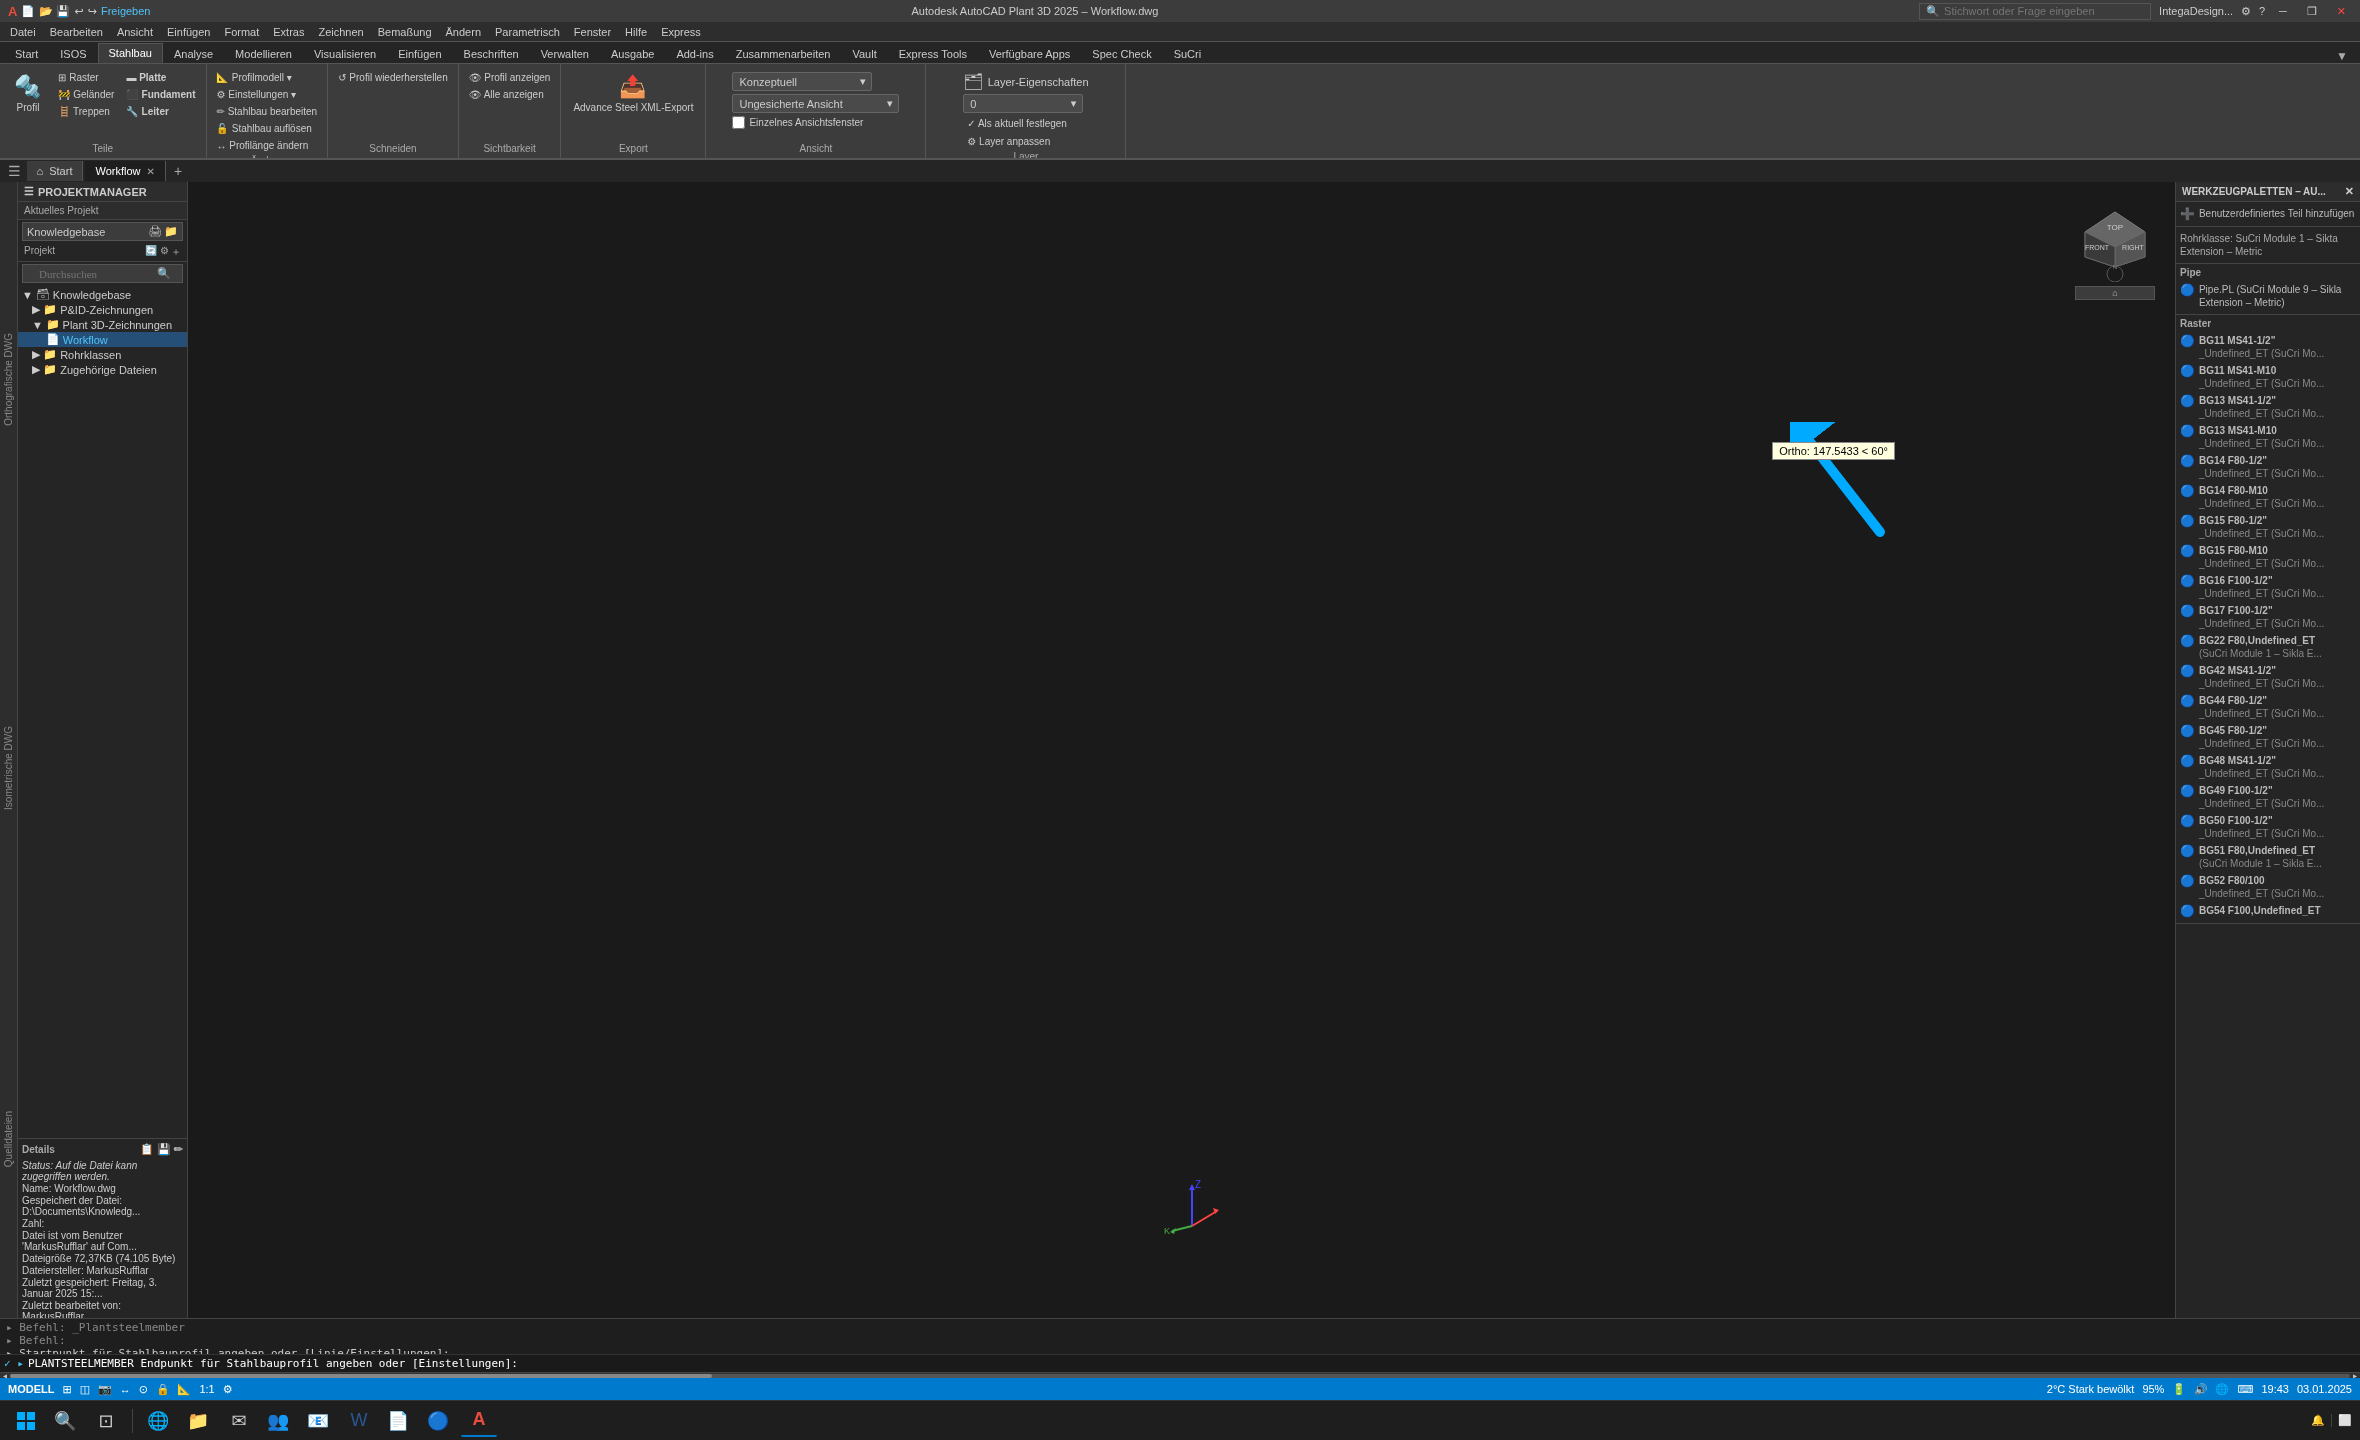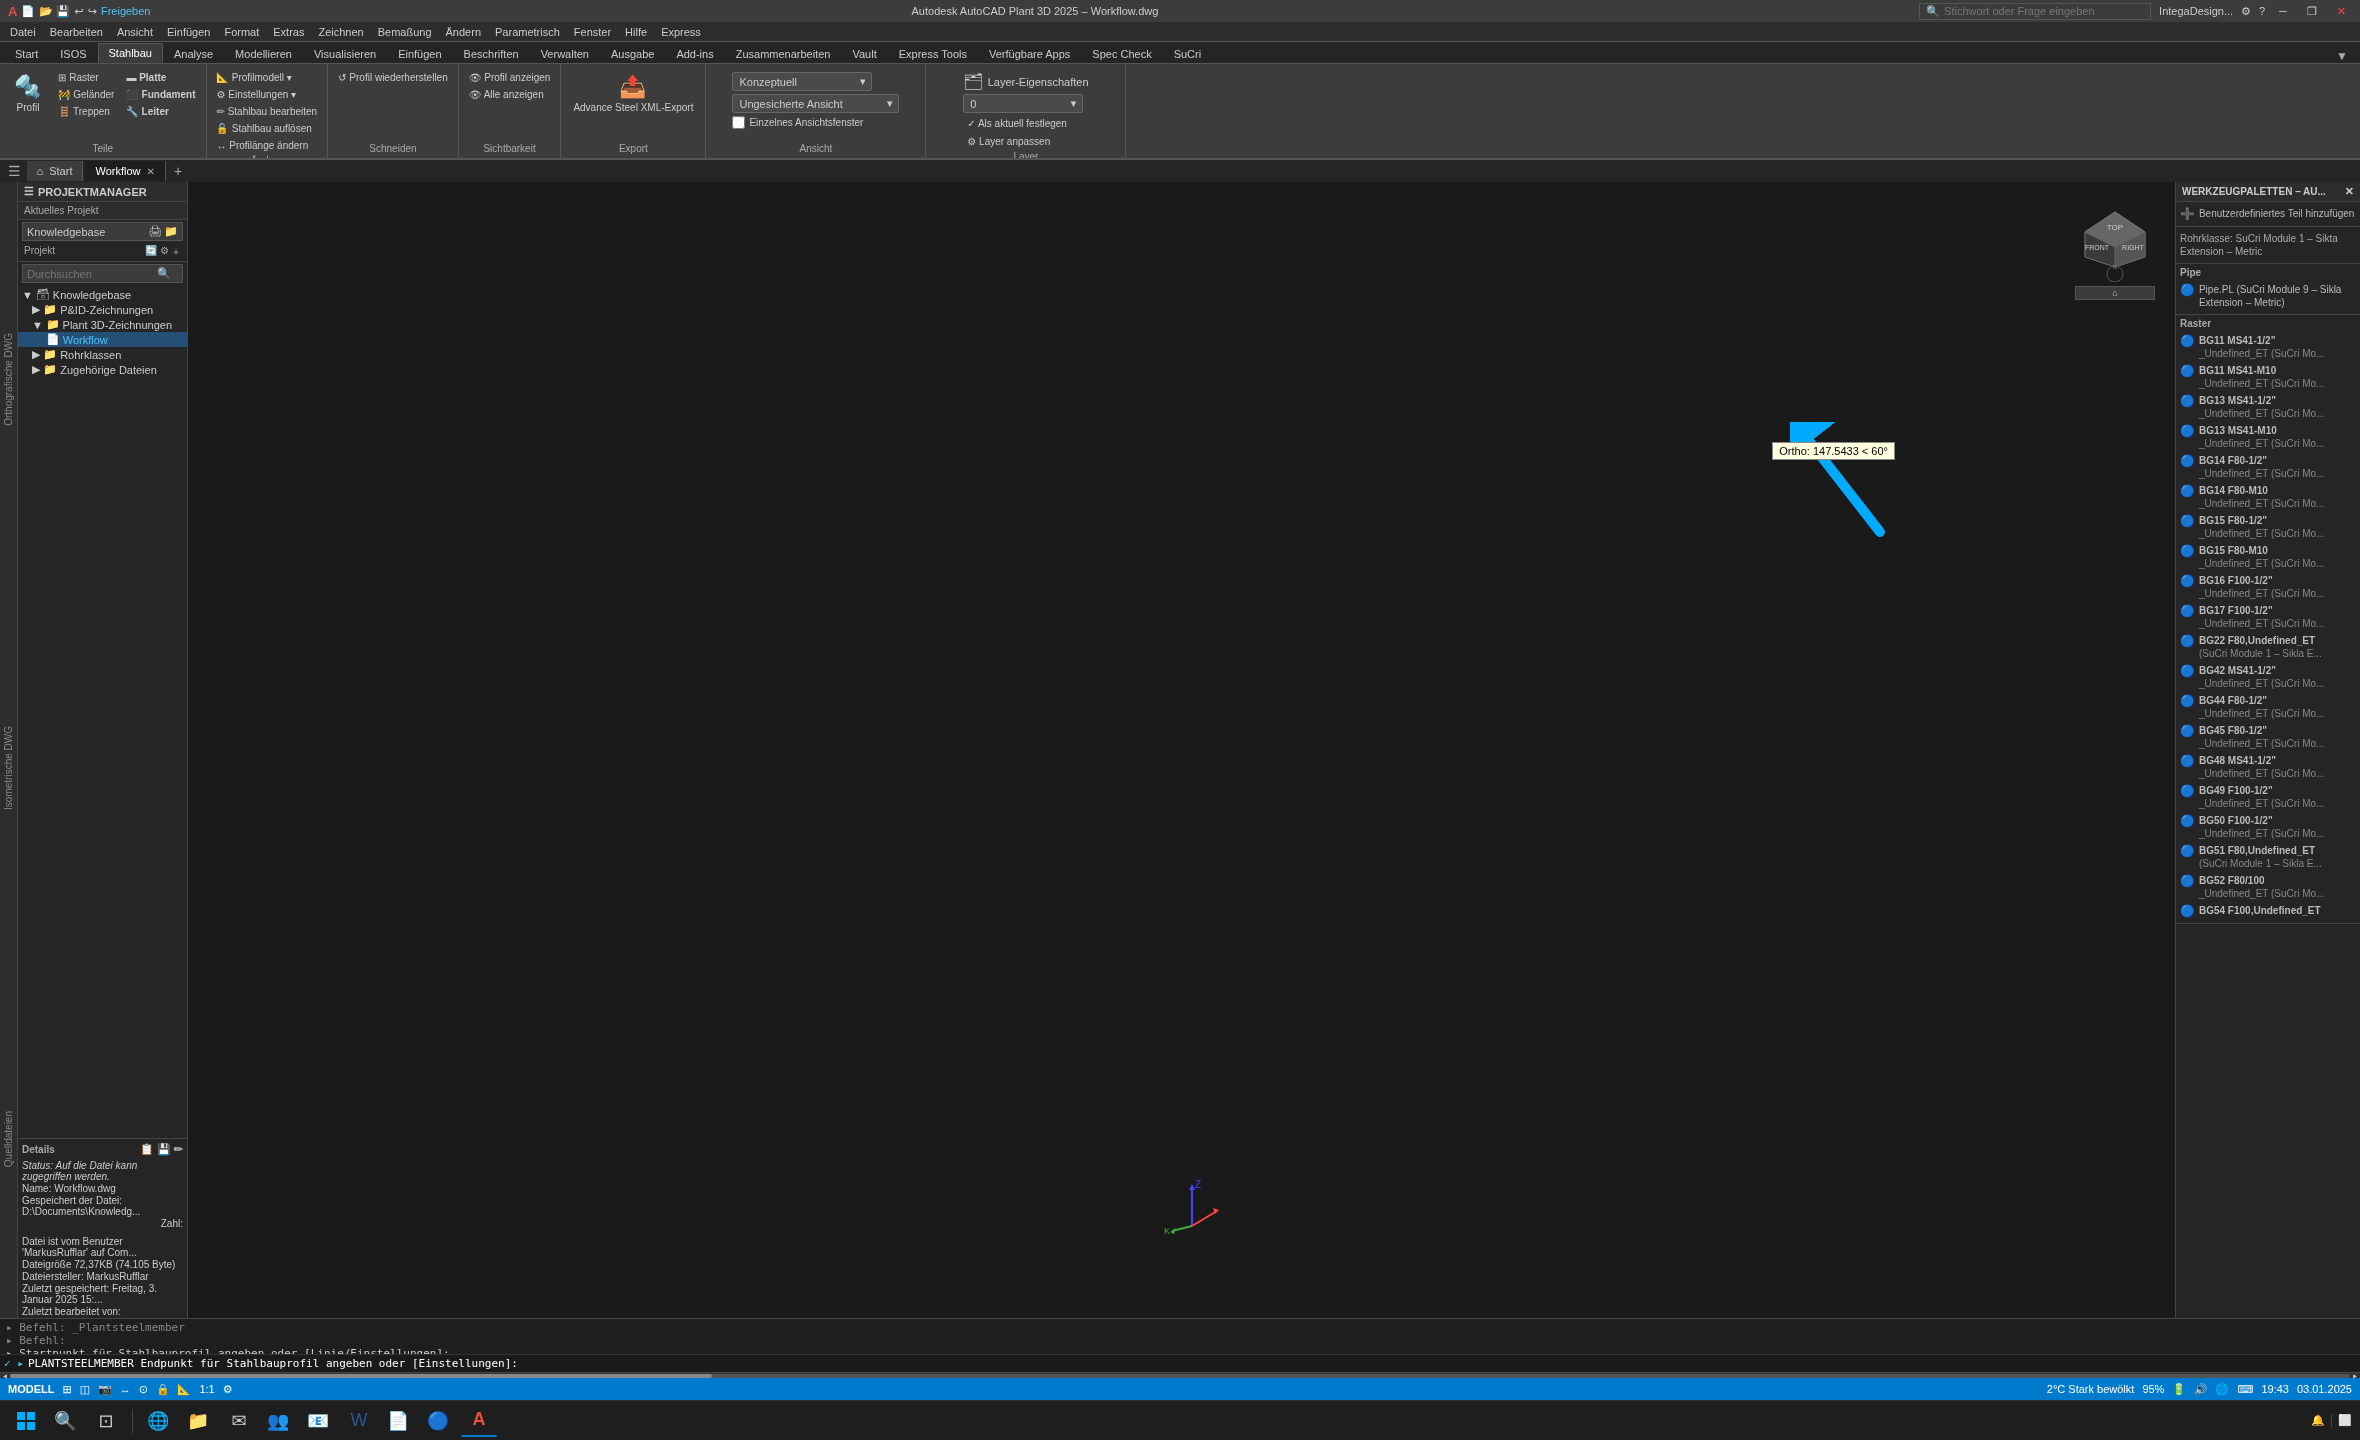--- a/index.html
+++ b/index.html
@@ -643,21 +643,21 @@
       </div>
       <div id="projekt-label">
         <span>Projekt</span>
         <span style="float:right;display:flex;gap:2px;">
           <span style="cursor:pointer;">🔄</span>
           <span style="cursor:pointer;">⚙</span>
           <span style="cursor:pointer;">＋</span>
         </span>
       </div>
       <div id="search-box">
-        <input style="background: transparent; border: none; outline: none; color: rgb(204, 204, 204); font-size: 11px; padding: 2px 4px; width: 130px;" placeholder="Durchsuchen">
+        <input style="background: transparent; border: none; outline: none; color: rgb(204, 204, 204); font-size: 11px; padding: 2px 16px; width: 130px; font-family: Liberation Serif, serif;" placeholder="Durchsuchen">
         <span style="padding:2px 4px;cursor:pointer;">🔍</span>
       </div>
 
       <div id="tree-area">
         <div class="tree-item">
           <span>▼</span>
           <span>🗃</span>
           <span>Knowledgebase</span>
         </div>
         <div class="tree-item tree-indent-1">
@@ -691,21 +691,21 @@
           <span>Details</span>
           <div style="display:flex;gap:3px;">
             <span style="cursor:pointer;font-size:11px;">📋</span>
             <span style="cursor:pointer;font-size:11px;">💾</span>
             <span style="cursor:pointer;font-size:11px;">✏</span>
           </div>
         </div>
         <div style="font-size:10px;color:#ccc;margin-bottom:1px;font-style:italic;">Status: Auf die Datei kann zugegriffen werden.</div>
         <div style="font-size:10px;color:#ccc;margin-bottom:1px;">Name: Workflow.dwg</div>
         <div style="font-size:10px;color:#ccc;margin-bottom:1px;">Gespeichert der Datei: D:\Documents\Knowledg...</div>
-        <div style="font-size:10px;color:#ccc;margin-bottom:7px;text-align:right;">Zahl:</div>
+        <div style="font-size:10px;color:#ccc;margin-bottom:1px;">Zahl:</div>
         <div style="font-size:10px;color:#ccc;margin-bottom:1px;">Datei ist vom Benutzer 'MarkusRufflar' auf Com...</div>
         <div style="font-size:10px;color:#ccc;margin-bottom:1px;">Dateigröße 72,37KB (74.105 Byte)</div>
         <div style="font-size:10px;color:#ccc;margin-bottom:1px;">Dateiersteller: MarkusRufflar</div>
         <div style="font-size:10px;color:#ccc;margin-bottom:1px;">Zuletzt gespeichert: Freitag, 3. Januar 2025 15:...</div>
         <div style="font-size:10px;color:#ccc;margin-bottom:1px;">Zuletzt bearbeitet von: MarkusRufflar</div>
 
       </div>
     </div>
   </div>
 

